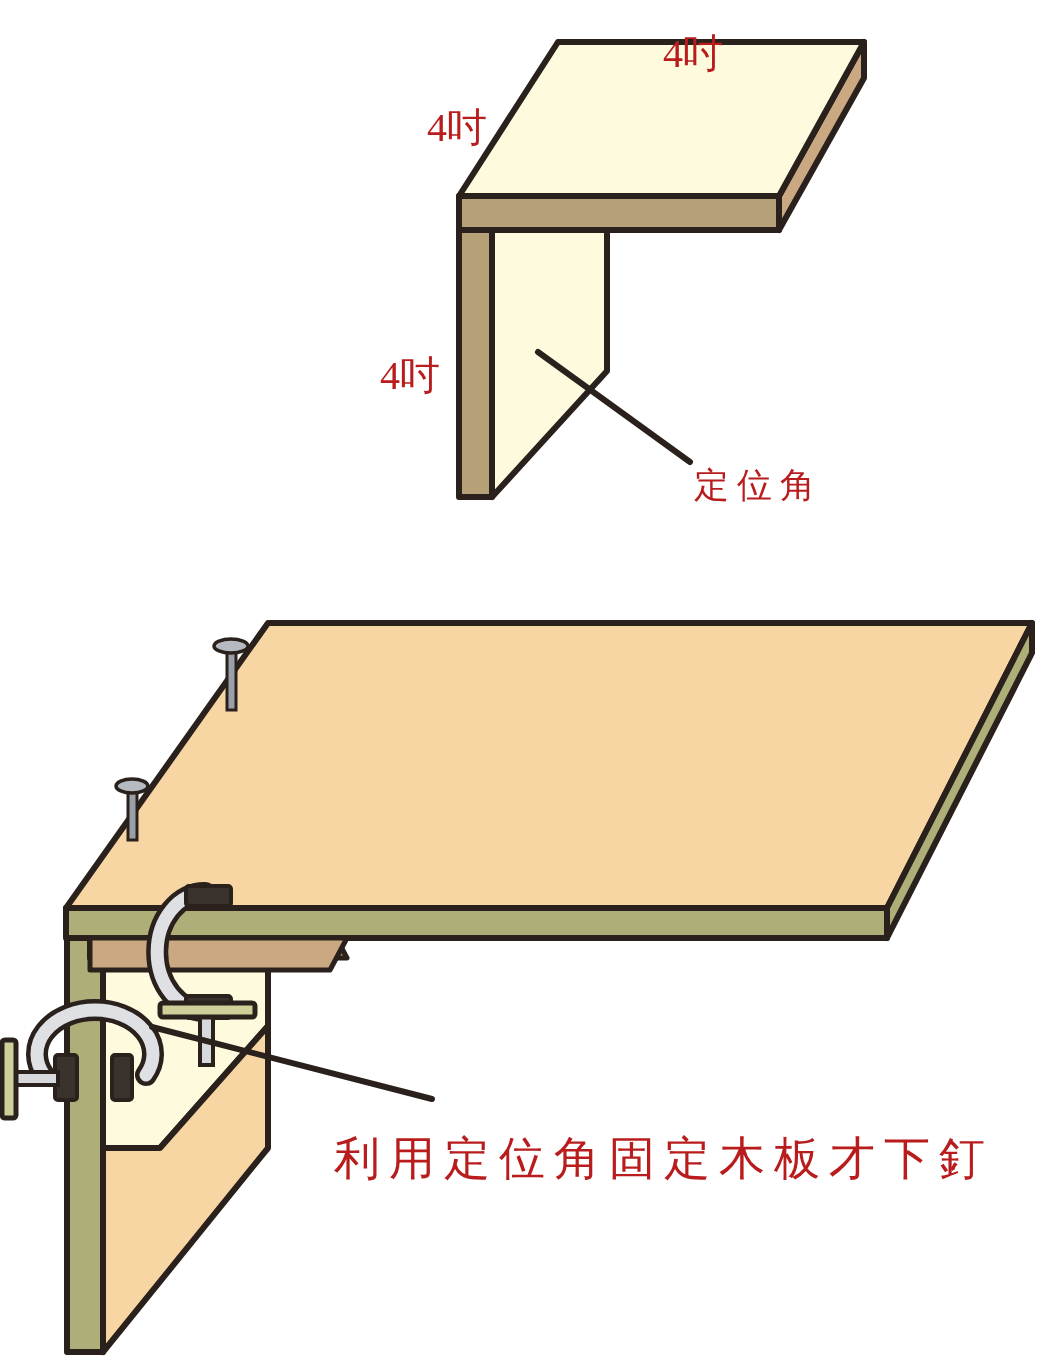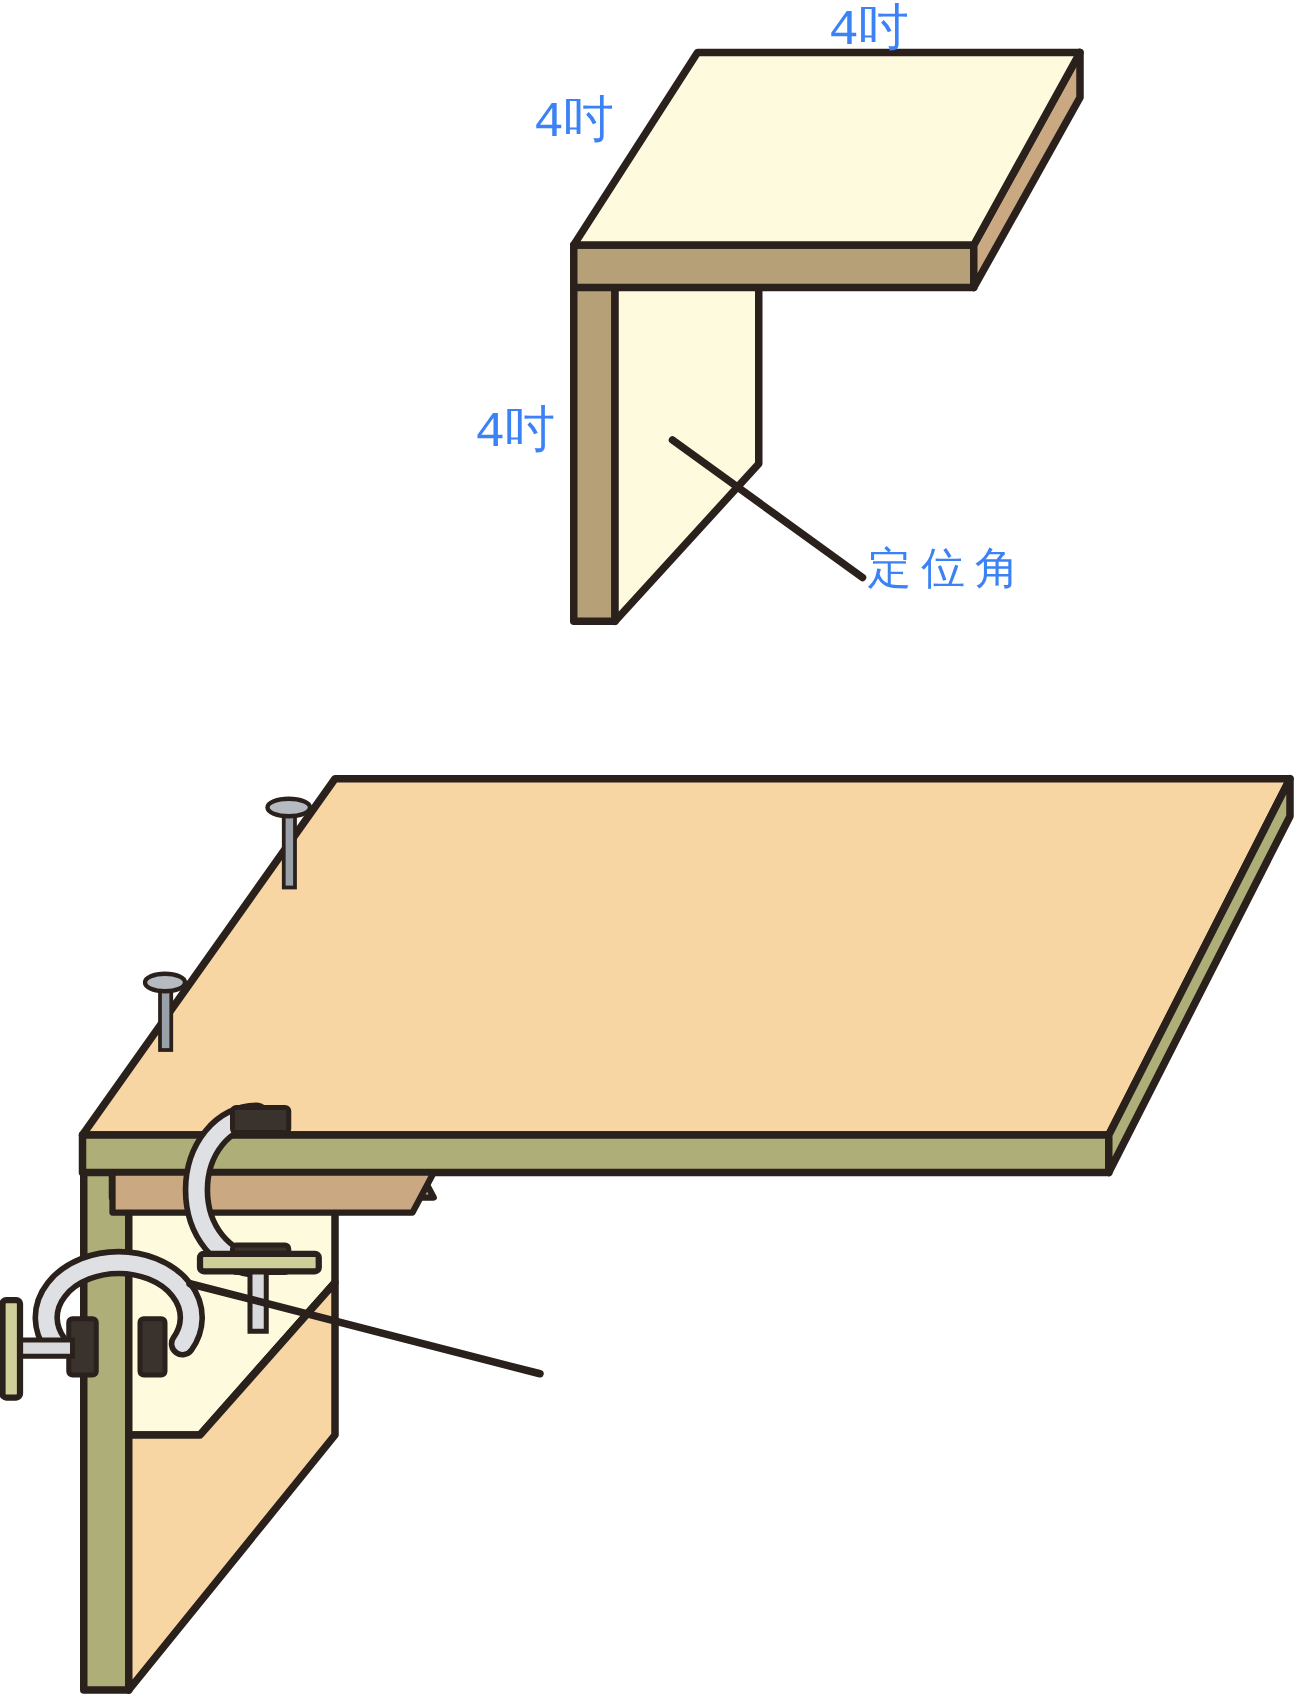--- a/index.html
+++ b/index.html
@@ -23,24 +23,25 @@
     height: 1362px;
   }
   svg.fig {
     display: block;
     width: 1041px;
     height: 1362px;
   }
   
   .label {
     position: absolute;
-    color: #3b82f6;
+    color: #b91c1c;
     white-space: nowrap;
     line-height: 1;
-    font-family: Liberation Mono, monospace;
+    font-family: Liberation Serif, serif;
+    margin-top: 28px;
   }
   .label-dim {
     font-size: 40px;
     letter-spacing: 0px;
   }
   .label-callout {
     font-size: 35px;
     letter-spacing: 8px;
   }
   .label-caption {
@@ -127,14 +128,15 @@
   </svg>
 
   <div class="label label-dim" style="left:663px; top:6px;">4吋</div>
 
   <div class="label label-dim" style="left:427px; top:80px;">4吋</div>
 
   <div class="label label-dim" style="left:380px; top:328px;">4吋</div>
 
   <div class="label label-callout" style="left:694px; top:440px;">定位角</div>
 
+  <div class="label label-caption" style="left:334px; top:1108px;">利用定位角固定木板才下釘</div>
 
 </div>
 
 </body></html>

